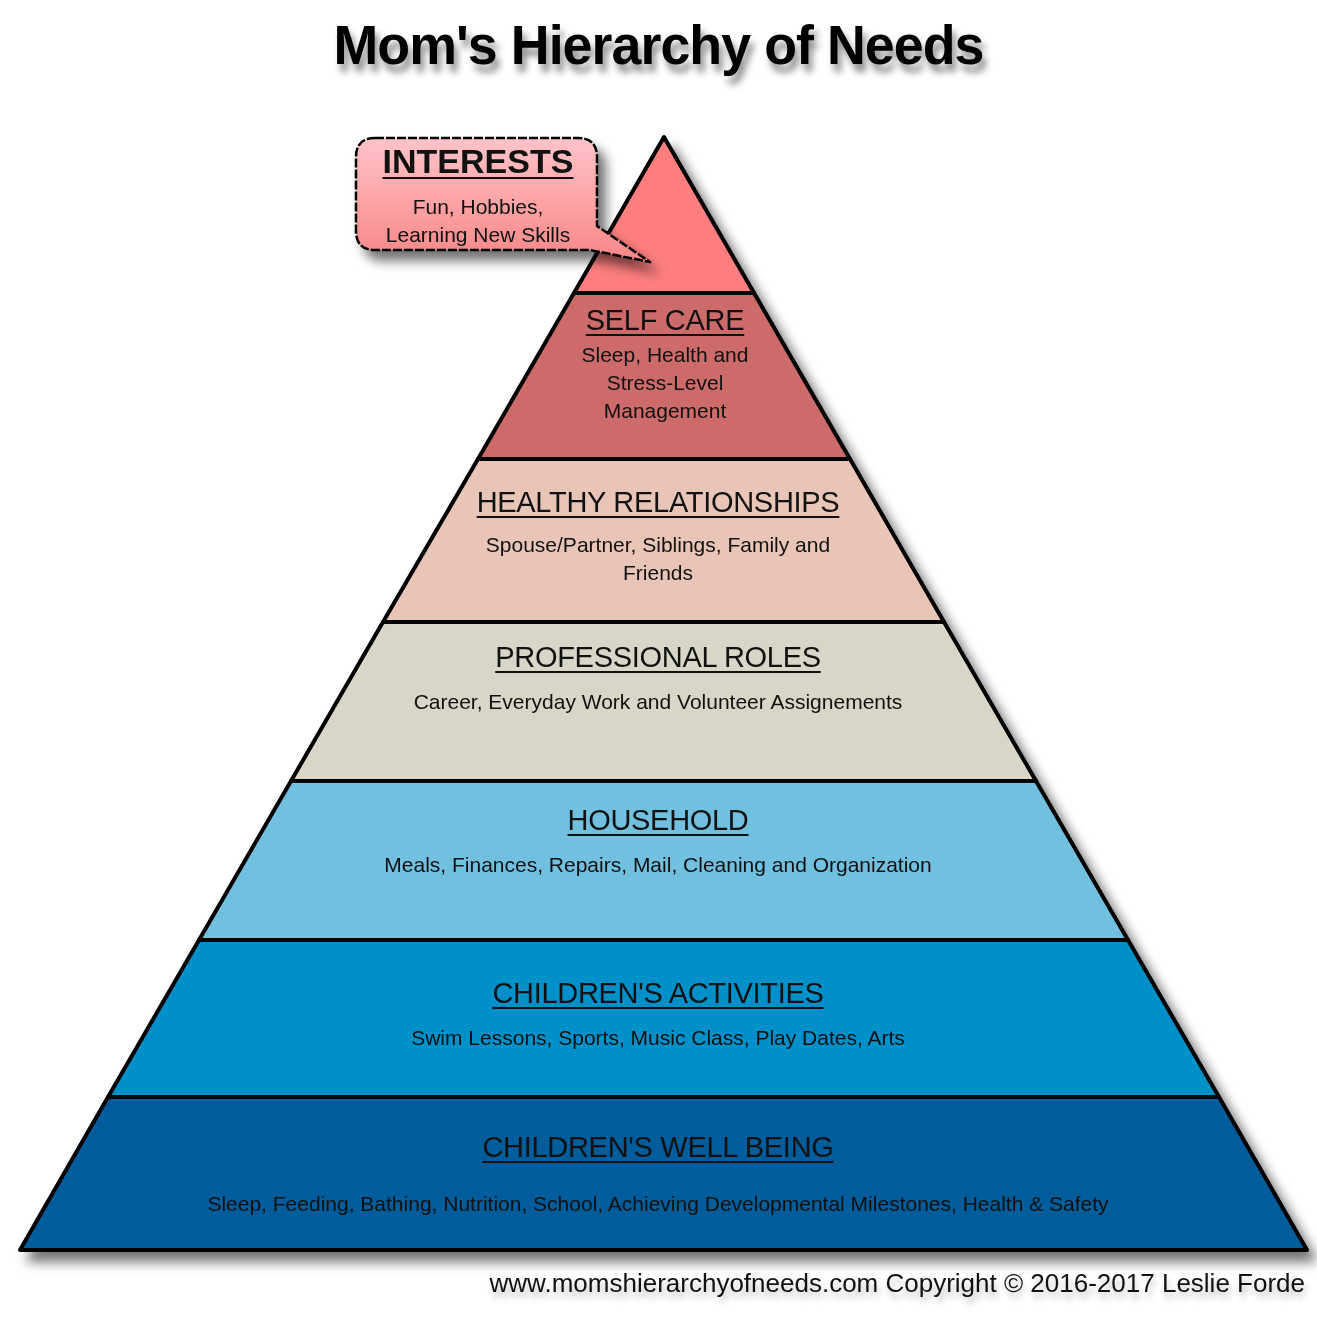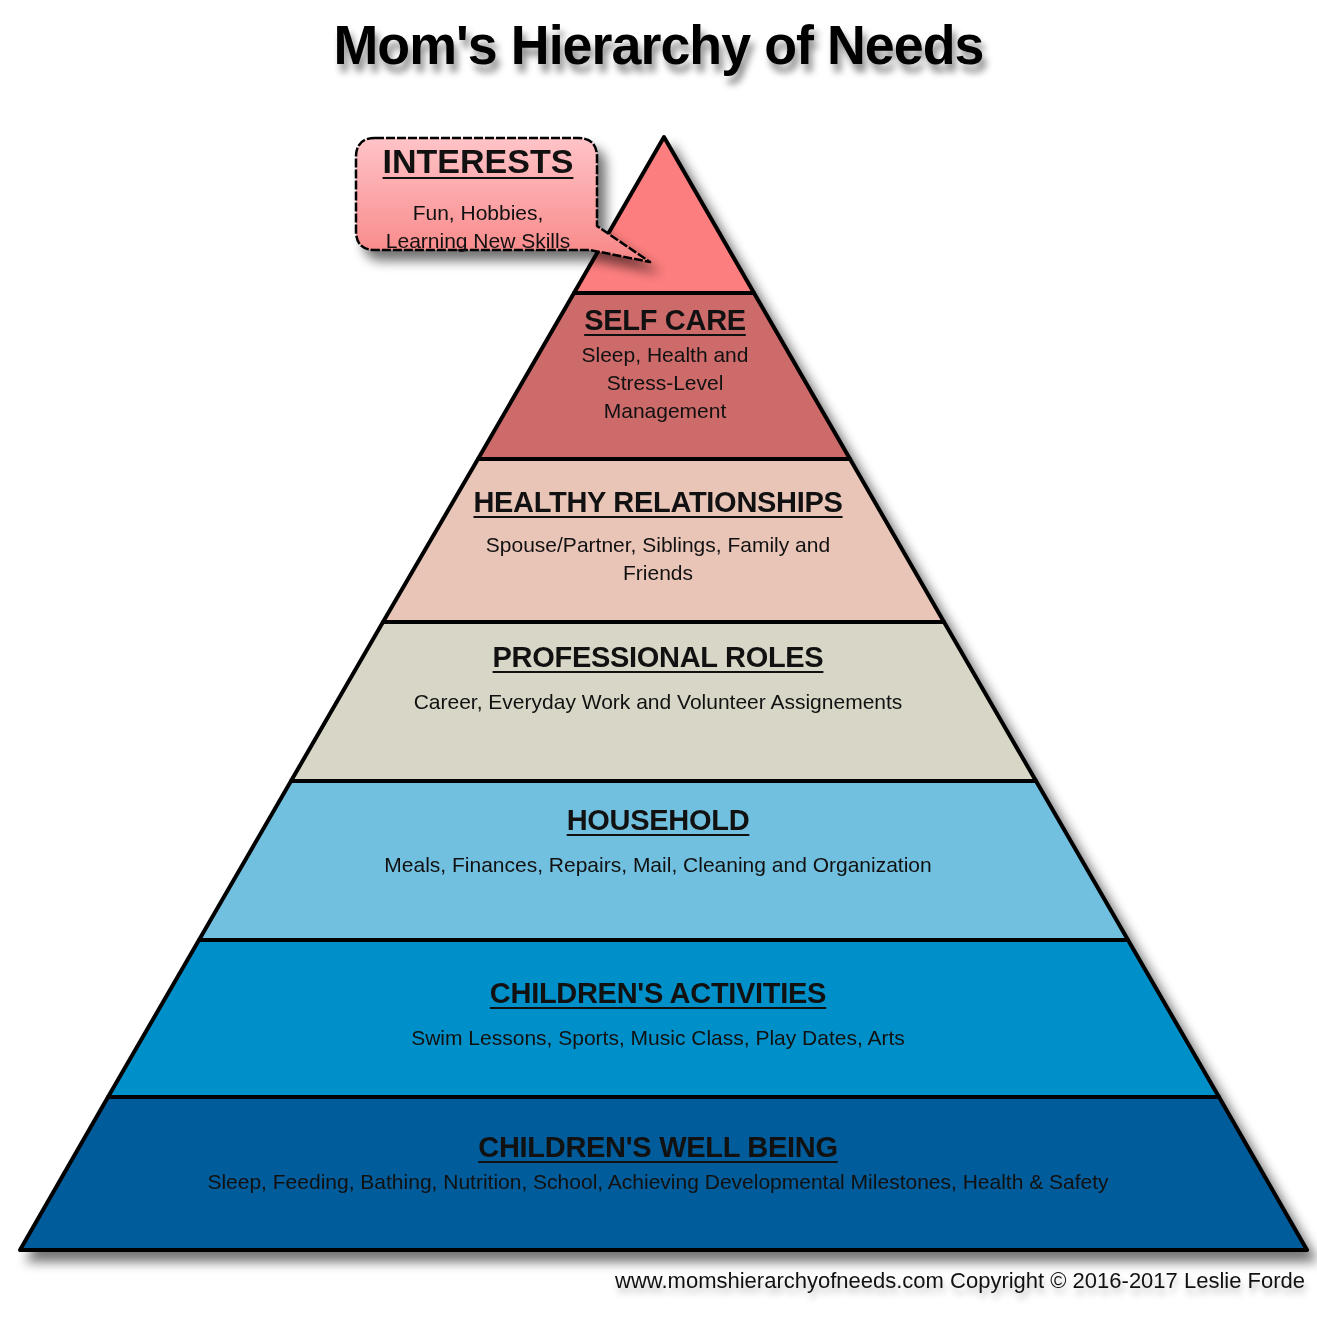--- a/index.html
+++ b/index.html
@@ -10,31 +10,31 @@
     color: #000; letter-spacing: -1px;
     text-shadow: 4px 8px 8px rgba(0,0,0,0.45);
     transform: scaleX(0.96);
   }
   #pyramid-svg { position: absolute; left: 0; top: 0; }
   .layer-label {
     position: absolute; text-align: center; color: #111;
     font-family: "Liberation Sans", sans-serif;
   }
   .layer-label .heading {
-    display: inline-block; font-weight: bold; font-size: 29px; text-decoration: underline;
+    display: inline-block; font-weight: normal; font-size: 29px; text-decoration: underline;
     text-decoration-thickness: 2px; text-underline-offset: 4px; letter-spacing: -0.3px;
   }
   .layer-label .desc {
     font-size: 21px; line-height: 28px; margin-top: 14px;
   }
   #callout-label { position: absolute; left: 358px; top: 142px; width: 240px; text-align: center; color:#111; }
   #callout-label .heading { display:inline-block; font-weight:bold; font-size: 34px; text-decoration: underline; text-decoration-thickness: 2px; text-underline-offset: 4px; }
-  #callout-label .desc { font-size: 21px; line-height: 28px; margin-top: 18px; }
+  #callout-label .desc { font-size: 21px; line-height: 28px; margin-top: 12px; }
   #footer {
-    position: absolute; right: 12px; top: 1268px; font-size: 22px; color: #111;
+    position: absolute; right: 12px; top: 1268px; font-size: 26px; color: #111;
     text-shadow: 2px 6px 6px rgba(0,0,0,0.25);
   }
 </style>
 </head>
 <body>
 
 <div id="title">Mom's Hierarchy of Needs</div>
 
 <svg id="pyramid-svg" width="1317" height="1317" viewBox="0 0 1317 1317">
   <defs>
@@ -118,18 +118,18 @@
 
 <div class="layer-label" style="left:258px; top:977px; width:800px;">
   <div class="heading">CHILDREN'S ACTIVITIES</div>
   <div class="desc" style="">
     <div>Swim Lessons, Sports, Music Class, Play Dates, Arts</div>
   </div>
 </div>
 
 <div class="layer-label" style="left:108px; top:1131px; width:1100px;">
   <div class="heading">CHILDREN'S WELL BEING</div>
-  <div class="desc" style="margin-top:4px;">
+  <div class="desc" style="margin-top:26px;">
     <div>Sleep, Feeding, Bathing, Nutrition, School, Achieving Developmental Milestones, Health &amp; Safety</div>
   </div>
 </div>
 
 <div id="footer">www.momshierarchyofneeds.com Copyright © 2016-2017 Leslie Forde</div>
 
 </body></html>

